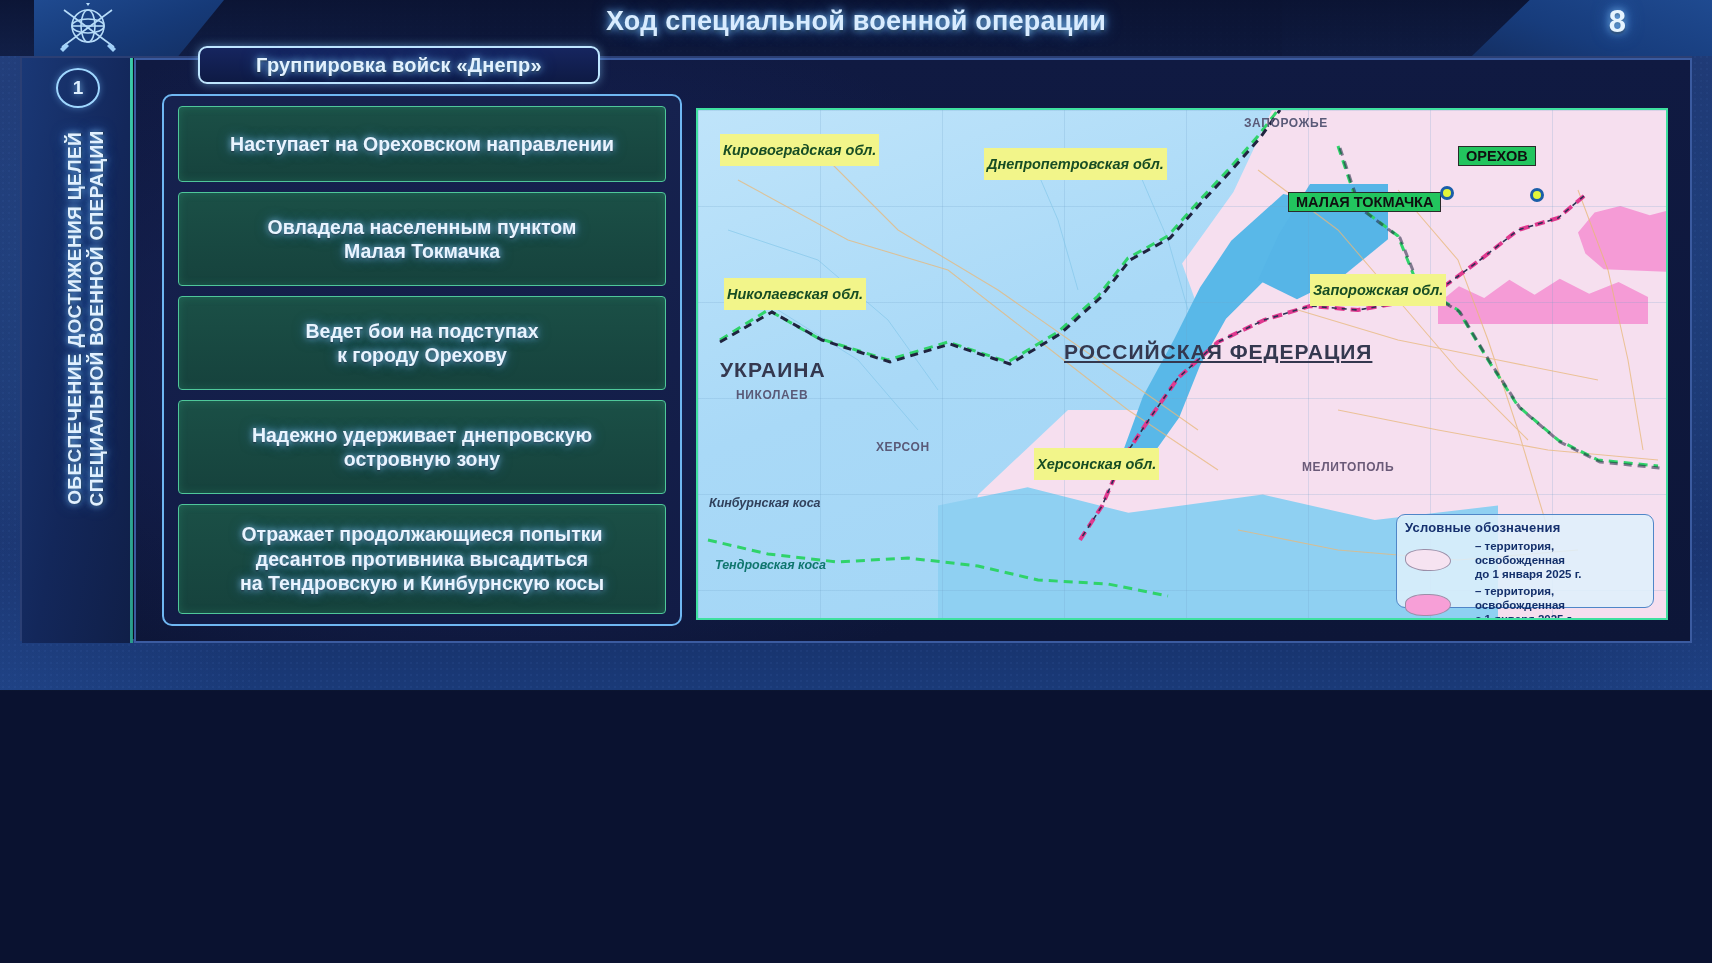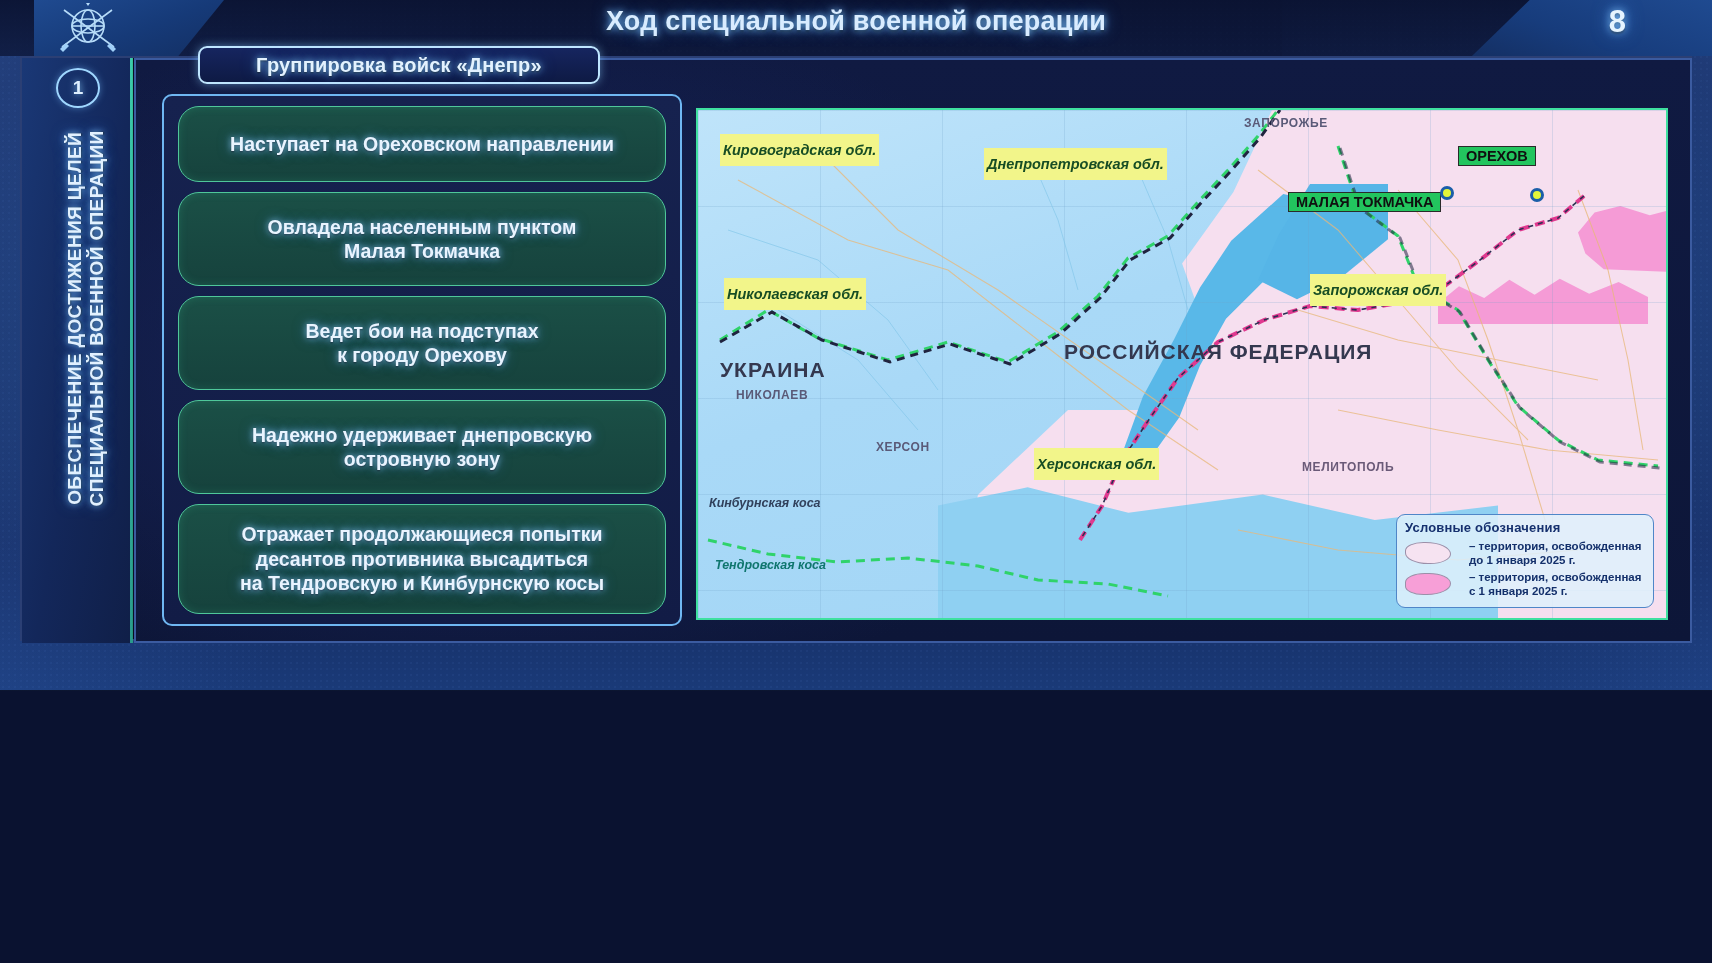--- a/index.html
+++ b/index.html
@@ -126,21 +126,21 @@
 
   
   .bullets {
     position:absolute; left:26px; top:34px; width:520px; height:532px;
     border:2px solid #6fb7f2; border-radius:10px;
     background: linear-gradient(180deg, #16224f 0%, #121c46 100%);
     padding:10px 14px;
     display:flex; flex-direction:column; justify-content:space-between;
   }
   .bullet {
-    border:1.5px solid #4fc79a; border-radius:21px;
+    border:1.5px solid #4fc79a; border-radius:4px;
     background: linear-gradient(180deg, rgba(27,82,70,.95) 0%, rgba(22,68,60,.95) 100%);
     display:flex; align-items:center; justify-content:center;
     text-align:center;
     padding:8px 14px;
     box-shadow: 0 0 8px rgba(60,190,150,.22) inset;
   }
   .bullet span {
     font-size:19.5px; font-weight:700; line-height:1.25; color:#e9f4ff;
     text-shadow:0 0 6px rgba(150,215,255,.85), 0 0 13px rgba(60,140,250,.5), 0 1px 2px rgba(0,0,0,.85);
   }
@@ -234,21 +234,21 @@
   .legend {
     position:absolute; right:12px; bottom:10px; width:258px; height:94px;
     background: rgba(222,240,252,.86);
     border:1.6px solid #4f86c8; border-radius:9px;
     padding:5px 8px 6px 8px;
   }
   .legend-title {
     text-align:left; font-weight:700; font-size:13px; color:#16306e;
     letter-spacing:.2px; margin-bottom:4px;
   }
-  .legend-row { display:flex; align-items:center; gap:18px; margin-top:3px; }
+  .legend-row { display:flex; align-items:center; gap:24px; margin-top:3px; }
   .legend-swatch { width:46px; height:22px; flex:none; border:1px solid #9b8fa8; }
   .sw-old { background:#f6e3f1; border-radius:40% 55% 45% 50%; }
   .sw-new { background:#f79fd7; border-radius:45% 50% 55% 42%; }
   .legend-text { font-size:11.5px; color:#14306b; line-height:1.22; font-weight:600; }
 
   
   .room {
     position:absolute; left:0; top:690px; width:1712px; height:273px;
     background: linear-gradient(180deg,#0c1530 0%, #122a5e 22%, #1a3f7e 40%, #3a2a20 41%, #4b3426 100%);
   }
@@ -374,21 +374,21 @@
 
         <div class="map-label" style="left:22px; top:24px;">Кировоградская обл.</div>
         <div class="map-label" style="left:286px; top:38px;">Днепропетровская обл.</div>
         <div class="map-label" style="left:26px; top:168px;">Николаевская обл.</div>
         <div class="map-label" style="left:612px; top:164px;">Запорожская обл.</div>
         <div class="map-label" style="left:336px; top:338px;">Херсонская обл.</div>
         <div class="map-label" style="left:8px; top:378px; background:transparent; color:#31415c; font-size:12.5px;">Кинбурнская коса</div>
         <div class="map-label" style="left:14px; top:440px; background:transparent; color:#0f766e; font-size:12.5px;">Тендровская коса</div>
 
         <div class="map-country" style="left:22px; top:248px;">УКРАИНА</div>
-        <div class="map-country" style="left:366px; top:230px;">РОССИЙСКАЯ ФЕДЕРАЦИЯ</div>
+        <div class="map-country" style="left:366px; top:230px;text-decoration:underline;">РОССИЙСКАЯ ФЕДЕРАЦИЯ</div>
 
         <div class="map-city" style="left:546px; top:6px; color:#5a5a78;">ЗАПОРОЖЬЕ</div>
         <div class="map-city" style="left:604px; top:350px; color:#6a5a78;">МЕЛИТОПОЛЬ</div>
         <div class="map-city" style="left:38px; top:278px; color:#5a5a78;text-align:center;">НИКОЛАЕВ</div>
         <div class="map-city" style="left:178px; top:330px; color:#5a5a78;">ХЕРСОН</div>
 
         <div class="callout" style="left:760px; top:36px;">ОРЕХОВ</div>
         <div class="dot" style="left:832px; top:78px;"></div>
 
         <div class="callout" style="left:590px; top:82px;">МАЛАЯ ТОКМАЧКА</div>

